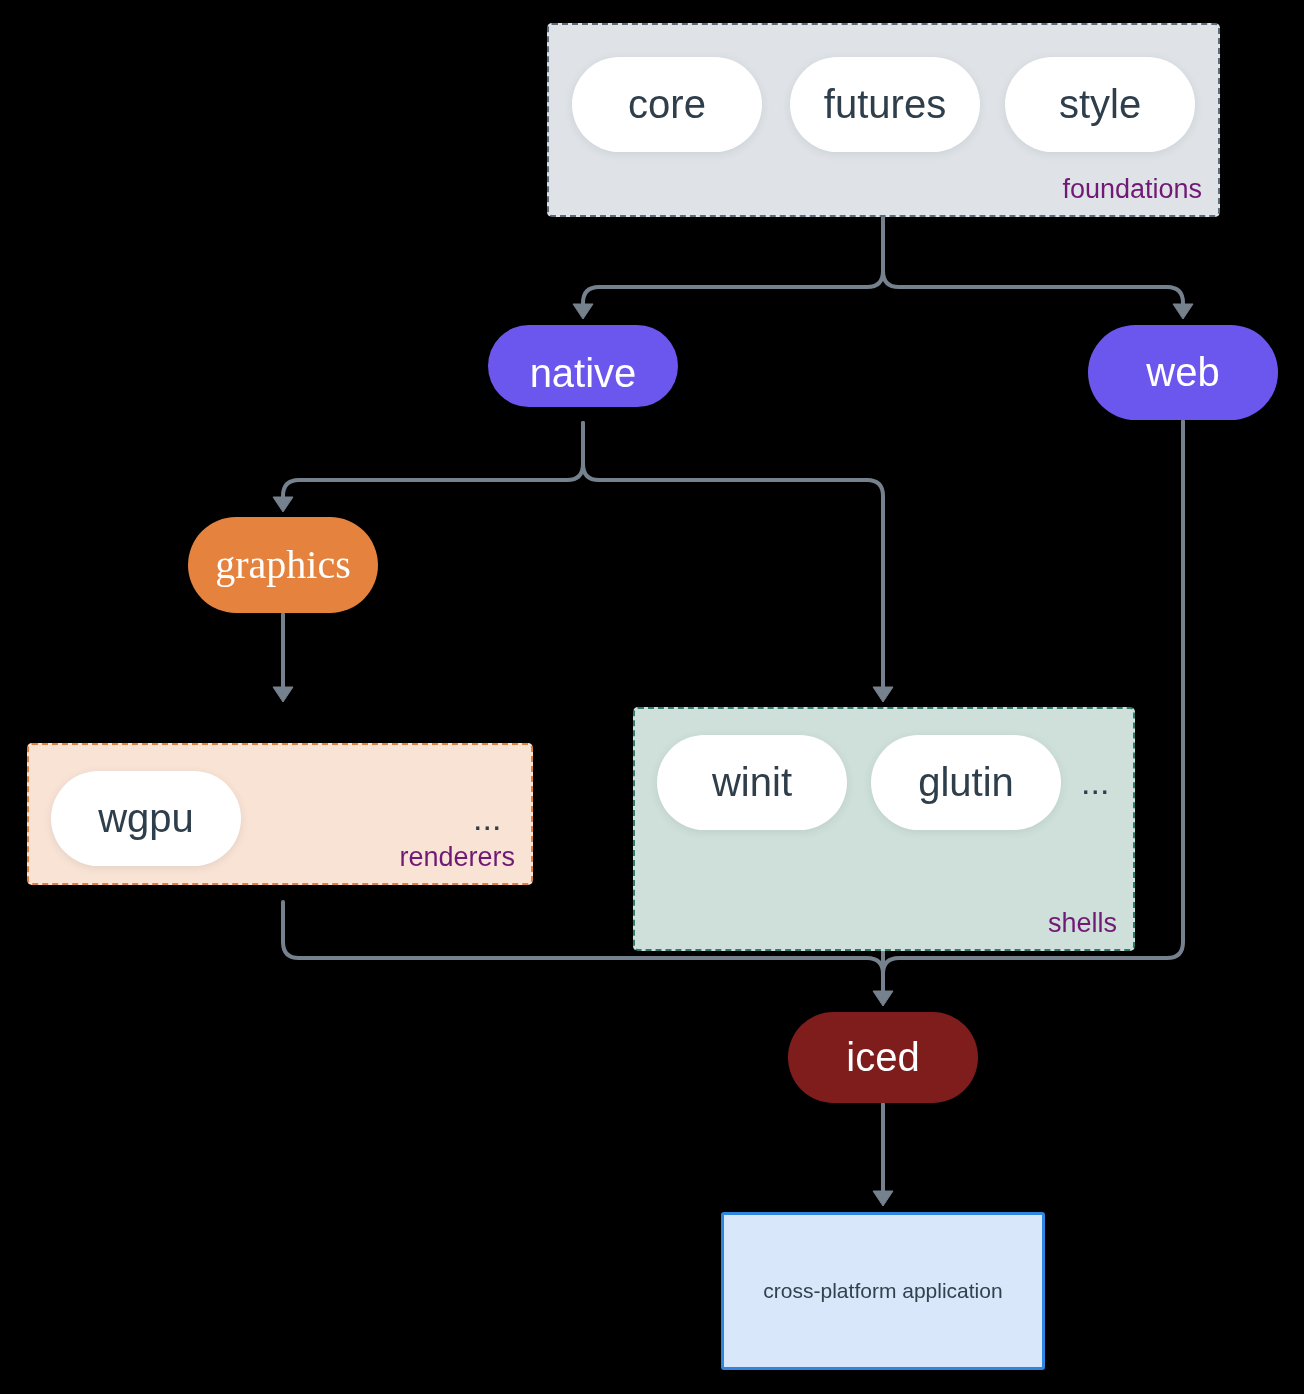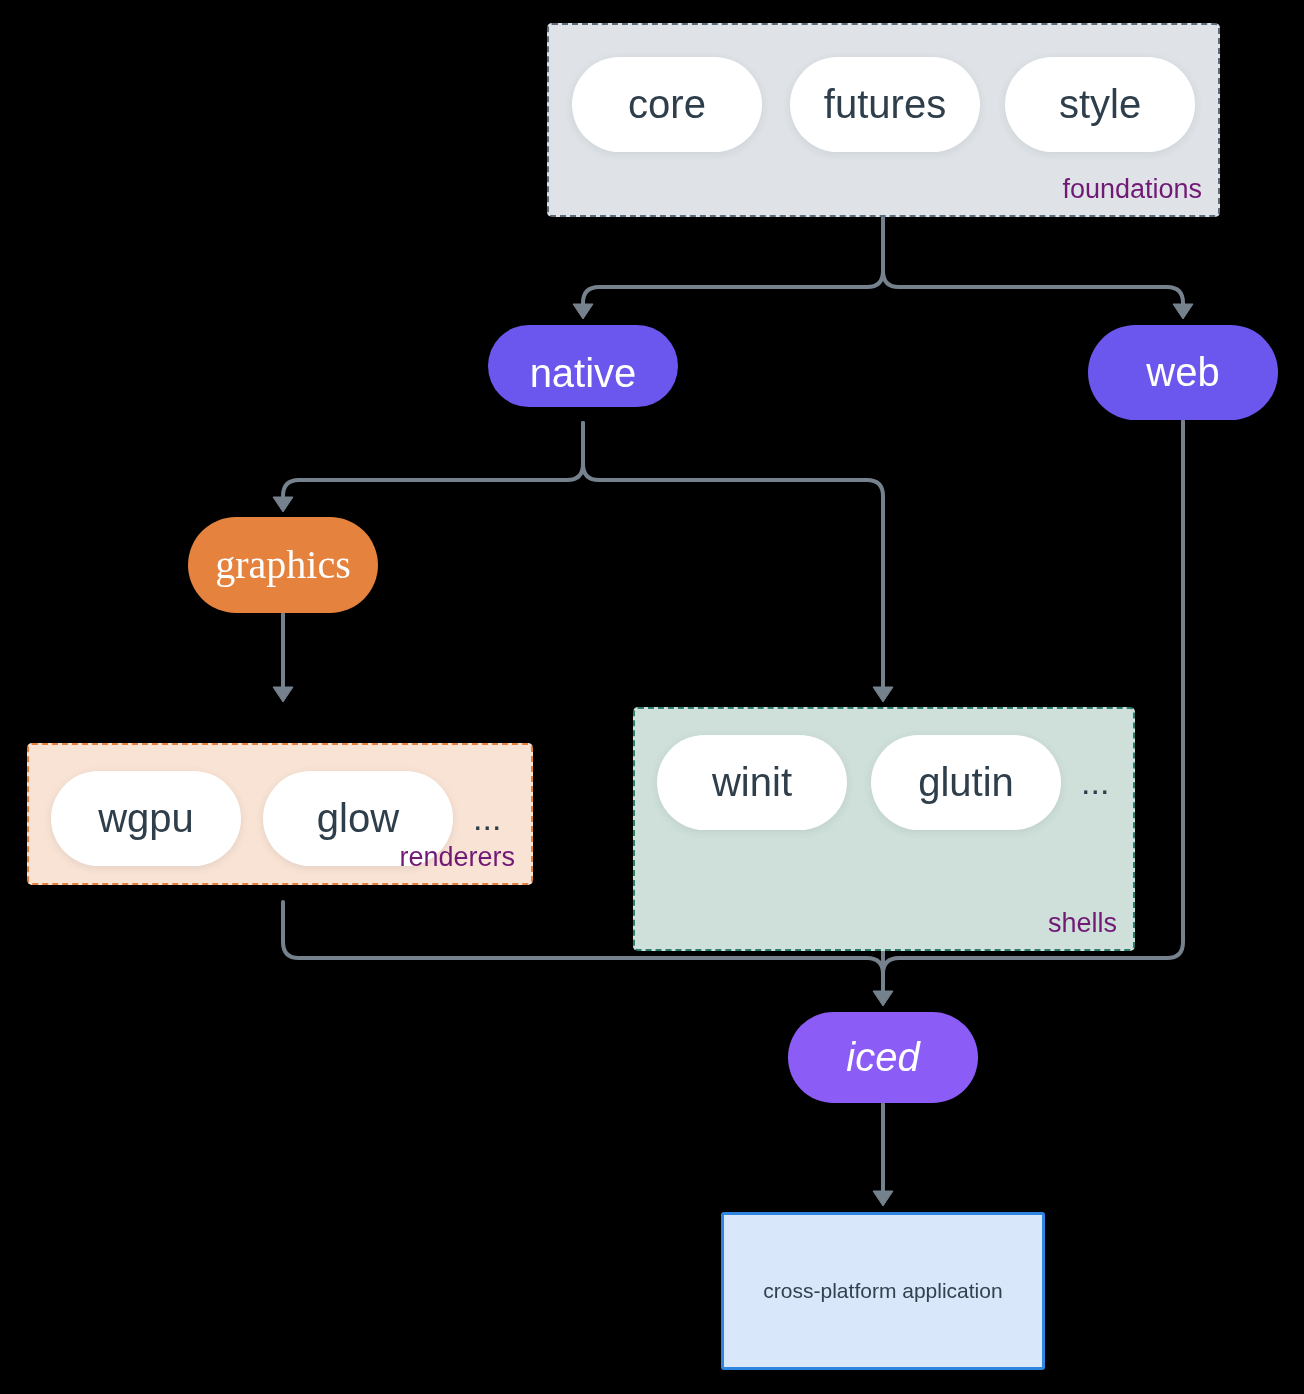--- a/index.html
+++ b/index.html
@@ -54,21 +54,21 @@
   .pill.white {
     background: #FFFFFF;
     color: #2E3E4B;
     box-shadow: 0 2px 8px rgba(40,60,75,0.10);
   }
   .pill.solid {
     color: #FFFFFF;
   }
   .pill.purple { background: #6B57EE; }
   .pill.orange { background: #E5823E; font-family: Liberation Serif, serif; }
-  .pill.blue   { background: #8b5cf6; font-style: italic; }
+  .pill.blue   { background: #7f1d1d; }
   .ellipsis {
     position: absolute;
     font-size: 34px;
     color: #2E3E4B;
     line-height: 95px;
     height: 95px;
   }
   .group-label {
     position: absolute;
     right: 16px;
@@ -138,21 +138,20 @@
     <div class="group-label">foundations</div>
   </div>
 
   <div class="pill solid purple" style="left:488px; top:325px; height:82px; line-height:97px;">native</div>
   <div class="pill solid purple" style="left:1088px; top:325px;">web</div>
 
   <div class="pill solid orange" style="left:188px; top:517px; height:96px; line-height:96px;">graphics</div>
 
   <div class="group-box renderers">
     <div class="pill white" style="left:22px; top:26px;">wgpu</div>
-    <div class="pill white" style="left:234px; top:26px;">glow</div>
     <div class="ellipsis" style="left:444px; top:26px;">...</div>
     <div class="group-label">renderers</div>
   </div>
 
   <div class="group-box shells">
     <div class="pill white" style="left:22px; top:26px;">winit</div>
     <div class="pill white" style="left:236px; top:26px;">glutin</div>
     <div class="ellipsis" style="left:446px; top:26px;">...</div>
     <div class="group-label">shells</div>
   </div>

